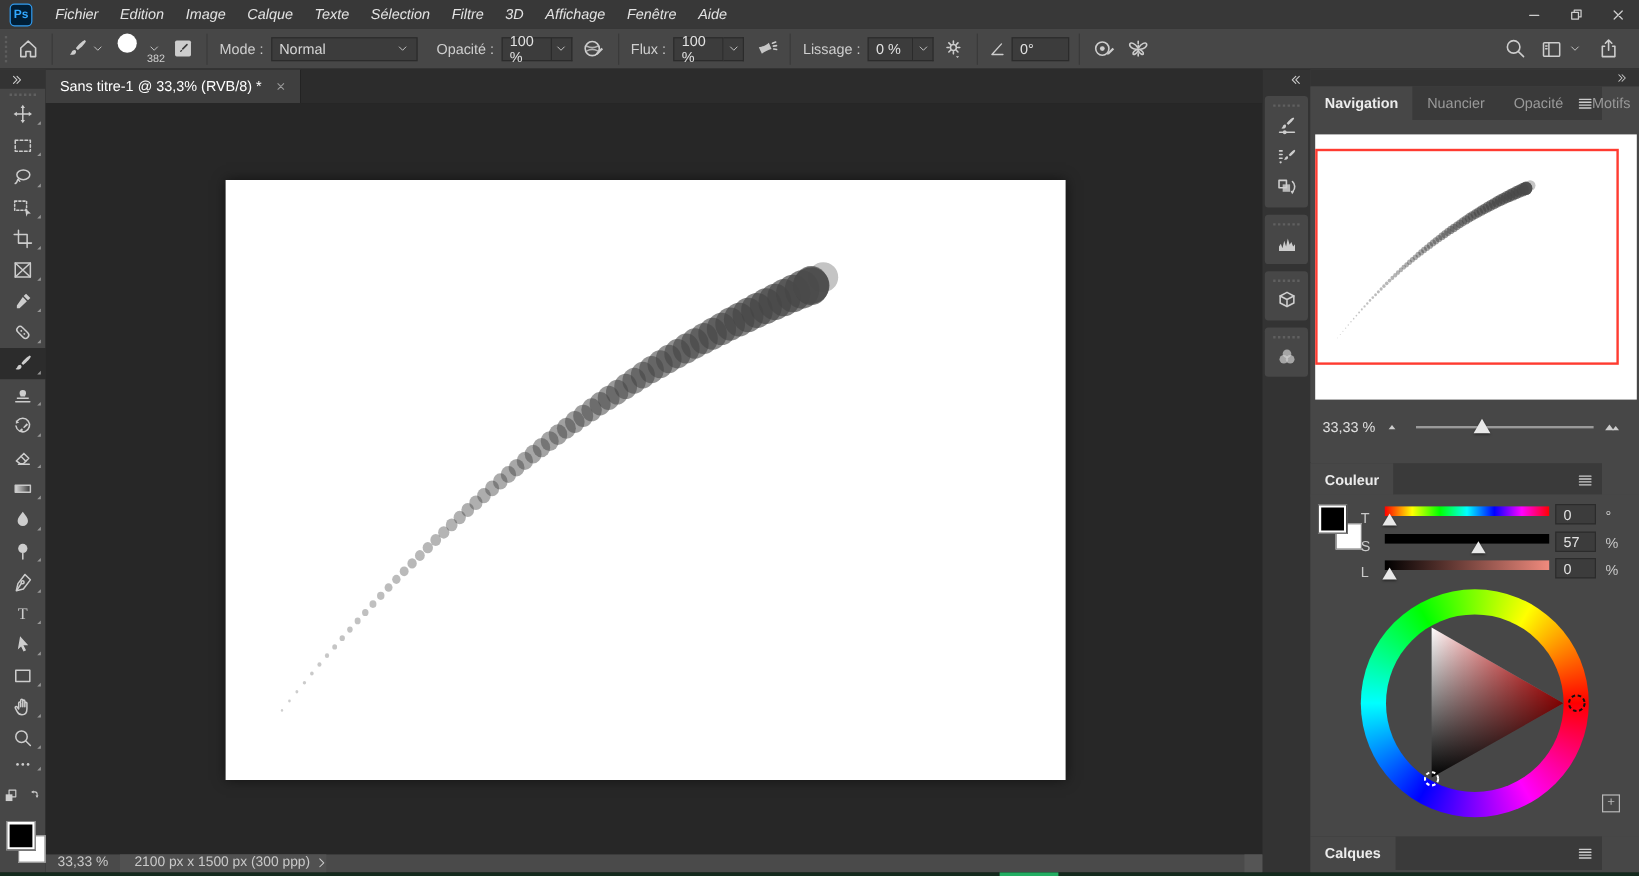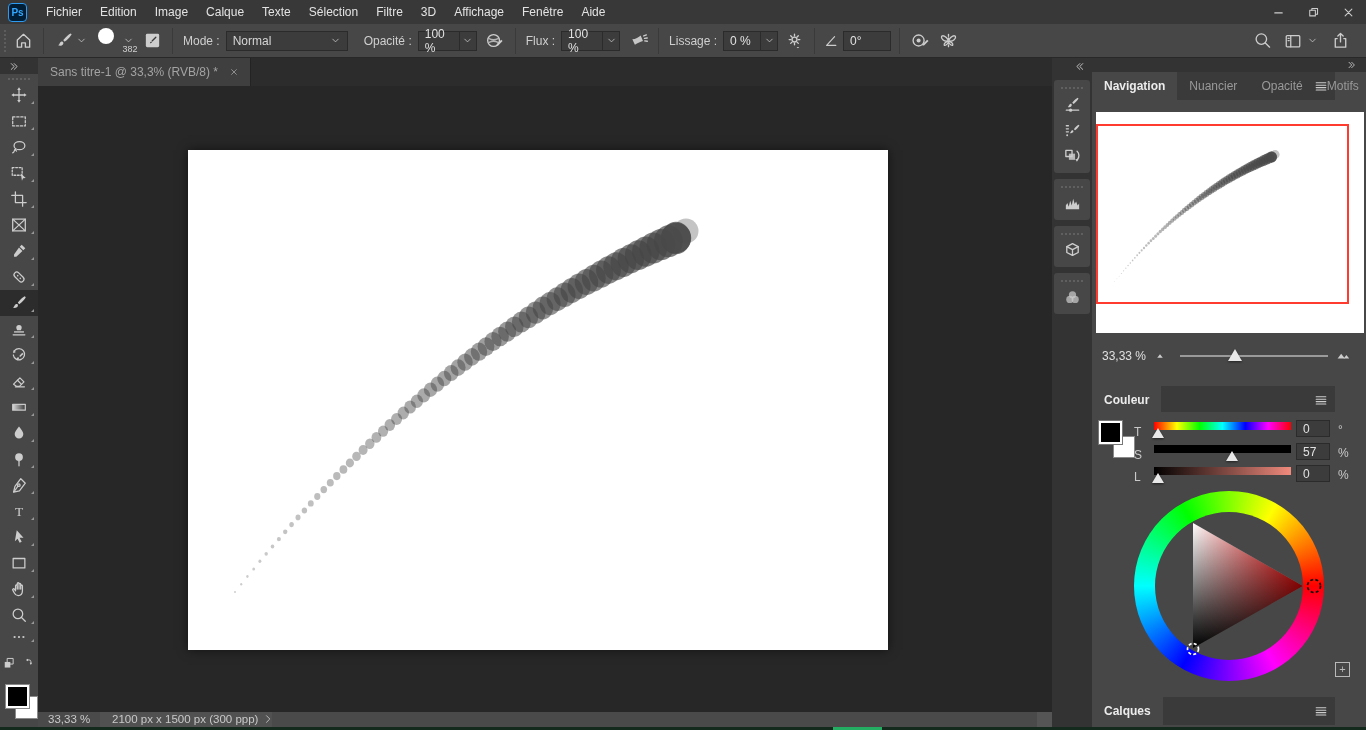--- a/index.html
+++ b/index.html
@@ -7,21 +7,21 @@
        -webkit-font-smoothing:antialiased;}
   .app{position:relative;width:1366px;height:730px;background:#272727;overflow:hidden;}
 
   
   .titlebar{position:absolute;left:0;top:0;width:1366px;height:24px;background:#383838;
             display:flex;align-items:center;}
   .ps-logo{width:19px;height:19px;margin-left:8px;border-radius:4px;background:#001e36;
            border:1px solid #2f9bf0;color:#31a8ff;font-size:10px;font-weight:bold;
            display:flex;align-items:center;justify-content:center;box-sizing:border-box;}
   .menubar{display:flex;height:24px;margin-left:10px;}
-  .menu-item{padding:0 9px;line-height:24px;color:#e3e3e3;cursor:default;}
+  .menu-item{padding:0 9px;line-height:24px;color:#e3e3e3;cursor:default;font-style:italic;}
   .winbtns{margin-left:auto;display:flex;height:24px;}
   .winbtn{width:35px;height:24px;display:flex;align-items:center;justify-content:center;}
   .winbtn .ic{width:15px;height:15px;}
   .winbtn svg *{stroke:#b0b0b0;}
 
   
   .ic{display:inline-block;width:18px;height:18px;line-height:0;}
   .ic svg{width:100%;height:100%;}
   .ic svg *{stroke:#cdcdcd;fill:none;stroke-width:1.4;stroke-linecap:round;stroke-linejoin:round;}
   .ic svg .f{fill:#cdcdcd;stroke:none;}
@@ -61,21 +61,21 @@
   .mini-row{display:flex;align-items:center;padding-left:3px;gap:3px;}
   .mini-row .ic{width:14px;height:14px;}
   .fg-swatch{position:absolute;left:5px;top:28px;width:23px;height:23px;background:#000;
              border:1px solid #8a8a8a;box-shadow:inset 0 0 0 2px #fff;z-index:2;}
   .bg-swatch{position:absolute;left:15px;top:40px;width:21px;height:21px;background:#fff;
              border:1px solid #8a8a8a;z-index:1;}
 
   
   .tabstrip{position:absolute;left:38px;top:58px;width:1014px;height:28px;background:#2c2c2c;display:flex;}
   .doctab{height:28px;background:#3f3f3f;display:flex;align-items:center;padding:0 10px 0 12px;
-          color:#a3a3a3;gap:10px;border-right:1px solid #232323;}
+          color:#ffffff;gap:10px;border-right:1px solid #232323;}
   .doctab .ic{width:12px;height:12px;}
   .doctab svg *{stroke:#9c9c9c;}
 
   
   .canvas-area{position:absolute;left:38px;top:86px;width:1014px;height:626px;background:#272727;}
   .canvas-doc{position:absolute;left:150px;top:64px;width:700px;height:500px;background:#fff;
               box-shadow:0 0 10px rgba(0,0,0,.55);}
   .canvas-doc svg{position:absolute;left:0;top:0;width:100%;height:100%;}
 
   

